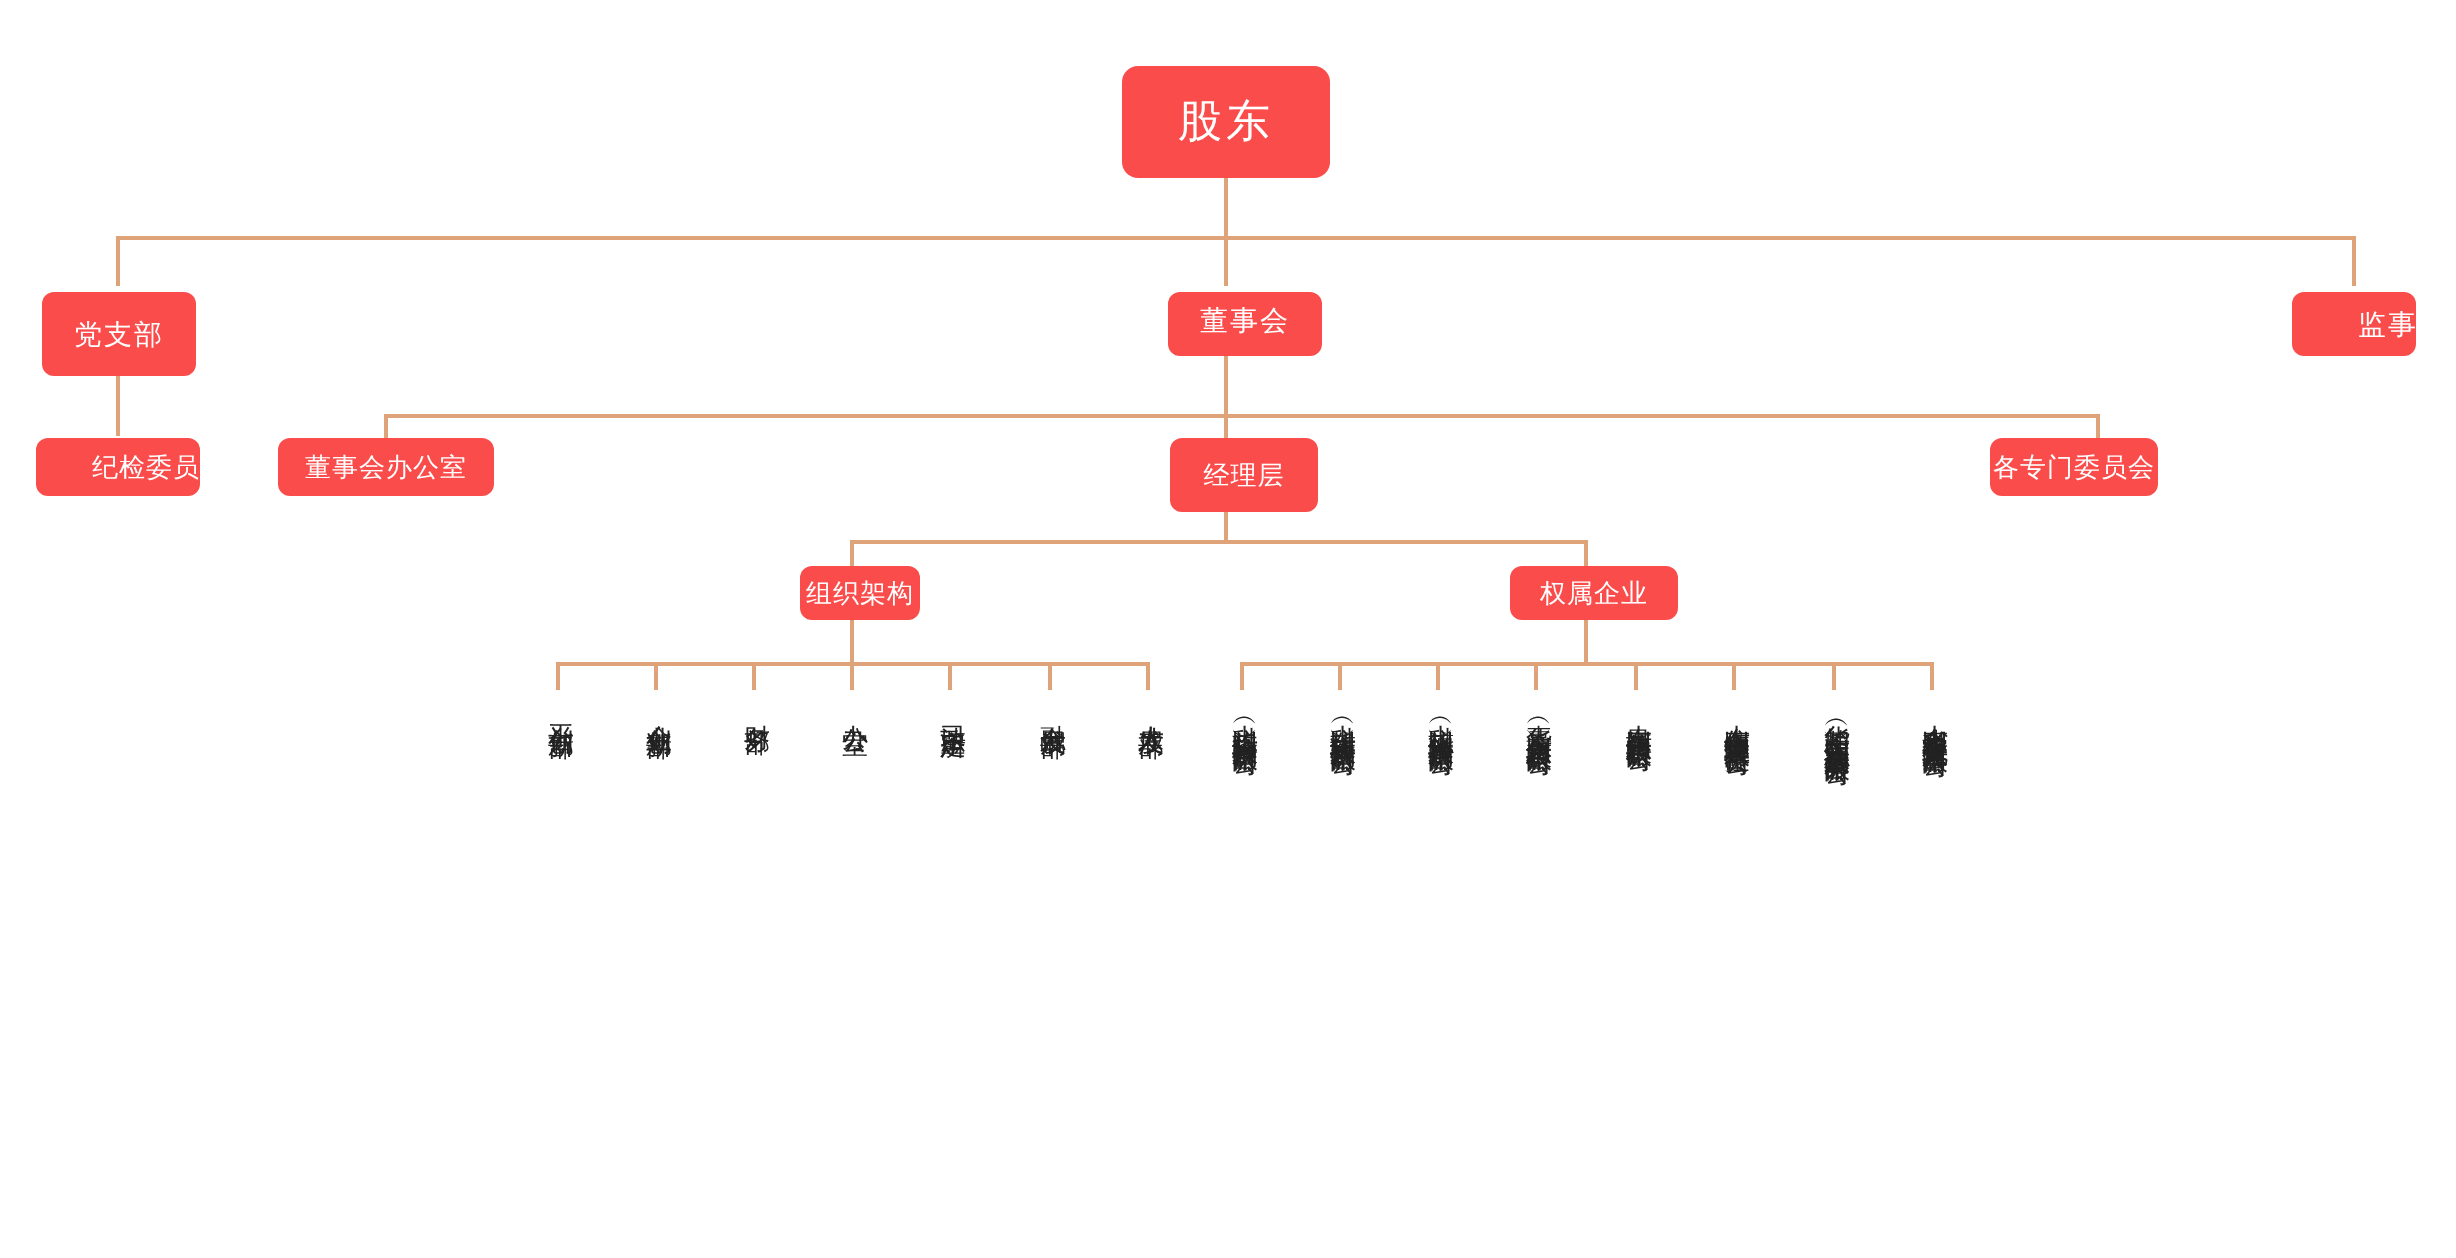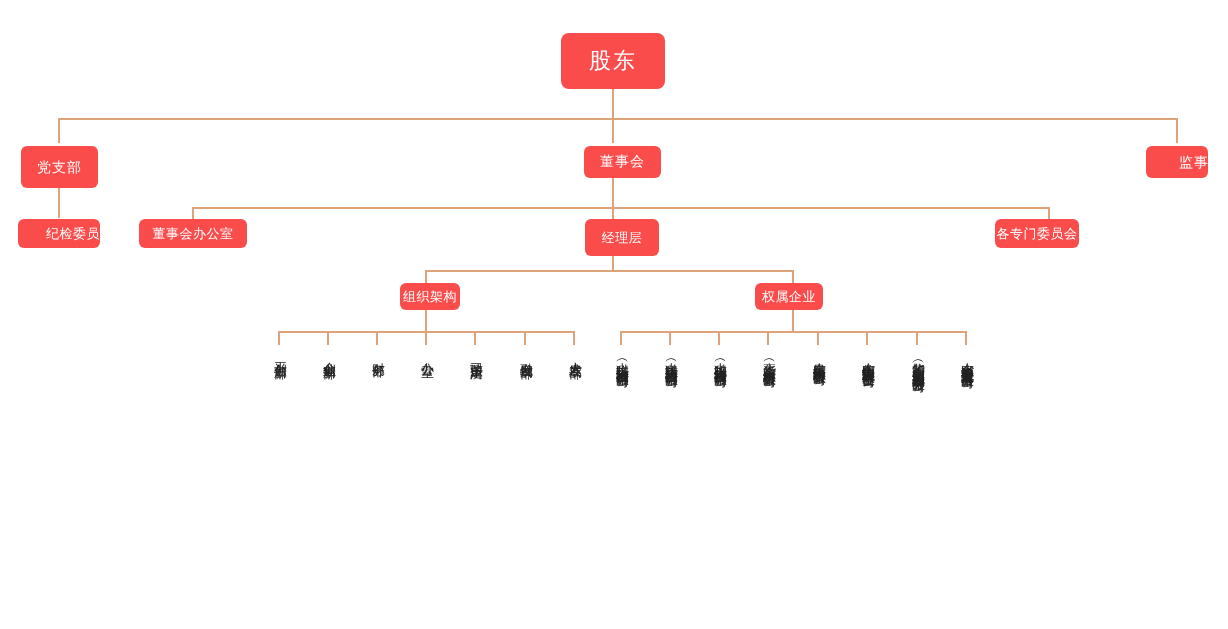--- a/index.html
+++ b/index.html
@@ -121,21 +121,21 @@
   </div>
 
   <div class="line v" style="left:612px; top:248px; width:2px; height:23px;"></div>
   <div class="line h" style="left:425px; top:270px; width:369px; height:2px;"></div>
   <div class="line v" style="left:425px; top:270px; width:2px; height:13px;"></div>
   <div class="line v" style="left:792px; top:270px; width:2px; height:13px;"></div>
 
   <div class="node lvl4" style="left:388px; top:283px; width:60px; height:27px;margin-left:12px;">
     <span>组织架构</span>
   </div>
-  <div class="node lvl4" style="left:755px; top:283px; width:68px; height:27px;font-family:Liberation Serif, serif;">
+  <div class="node lvl4" style="left:755px; top:283px; width:84px; height:27px;font-family:Liberation Serif, serif;">
     <span>权属企业</span>
   </div>
 
   <div class="line v" style="left:425px; top:310px; width:2px; height:22px;"></div>
   <div class="line h" style="left:278px; top:331px; width:296px; height:2px;"></div>
 
   <div class="line v" style="left:278px; top:331px; width:2px; height:14px;"></div>
   <div class="line v" style="left:327px; top:331px; width:2px; height:14px;"></div>
   <div class="line v" style="left:376px; top:331px; width:2px; height:14px;"></div>
   <div class="line v" style="left:425px; top:331px; width:2px; height:14px;"></div>

